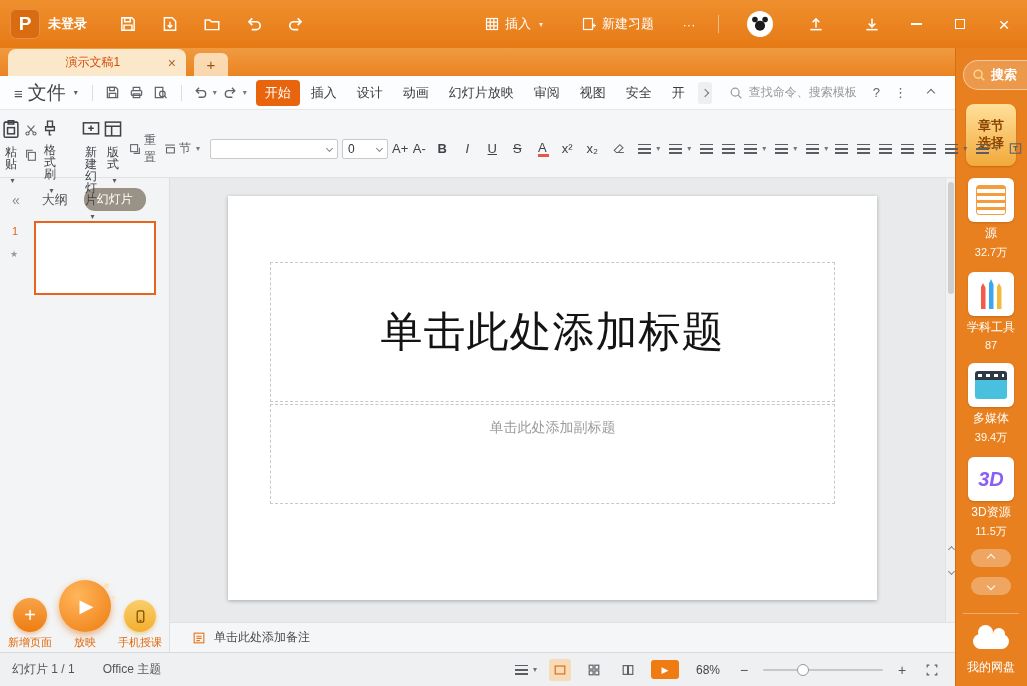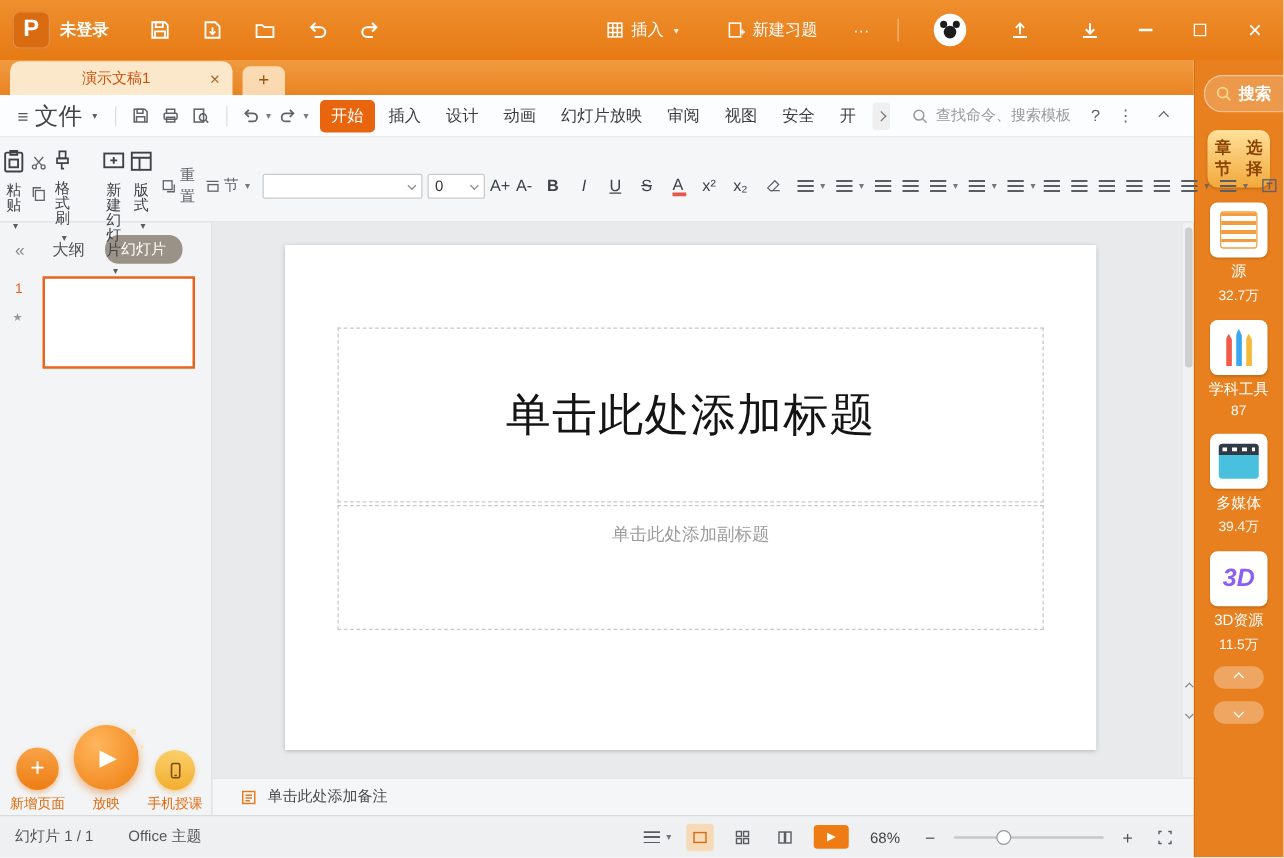--- a/index.html
+++ b/index.html
@@ -92,21 +92,21 @@
   .circle-add{width:34px;height:34px;border-radius:50%;background:linear-gradient(#f7a348,#ee7d12);color:#fff;font-size:20px;display:flex;align-items:center;justify-content:center;box-shadow:0 2px 4px rgba(224,110,10,.4)}
   .circle-play{position:relative;width:52px;height:52px;border-radius:50%;background:radial-gradient(circle at 35% 30%,#ffb65c,#ee7c0f);color:#fff;display:flex;align-items:center;justify-content:center;box-shadow:0 3px 7px rgba(224,110,10,.5)}
   .circle-play .tri{font-size:18px;margin-left:3px}
   .circle-play::before{content:"";position:absolute;right:2px;top:3px;width:5px;height:5px;border-radius:50%;background:#ffe2b5}
   .circle-play::after{content:"";position:absolute;right:-4px;top:16px;width:3px;height:3px;border-radius:50%;background:#ffe2b5}
   .circle-phone{width:32px;height:32px;border-radius:50%;background:linear-gradient(#f9cf6b,#f3ae2f);display:flex;align-items:center;justify-content:center;color:#7a4a00;box-shadow:0 2px 4px rgba(224,150,10,.4)}
 
   
   .canvas{position:absolute;left:170px;top:178px;width:775px;height:444px;background:#e9eaec;z-index:2}
   .slide{position:absolute;left:58px;top:18px;width:649px;height:404px;background:#fff;box-shadow:0 1px 4px rgba(0,0,0,.28)}
-  .ph-title{position:absolute;left:42px;right:42px;top:66px;height:140px;border:1px dashed #c8c8c8;display:flex;align-items:center;justify-content:center;font-size:36px;color:#141414;letter-spacing:1px}
+  .ph-title{position:absolute;left:42px;right:42px;top:66px;height:140px;border:1px dashed #c8c8c8;display:flex;align-items:center;justify-content:center;font-size:42px;color:#141414;letter-spacing:1px}
   .ph-sub{position:absolute;left:42px;right:42px;top:208px;height:100px;border:1px dashed #c8c8c8;display:flex;justify-content:center;padding-top:14px;font-size:14px;color:#9b9b9b}
   .vscroll{position:absolute;left:945px;top:178px;width:10px;height:444px;background:#f0f1f2;border-left:1px solid #e2e3e5;z-index:2}
   .vthumb{position:absolute;left:2px;top:4px;width:6px;height:112px;background:#cdced0;border-radius:3px}
   .sb-up,.sb-dn{position:absolute;left:0;width:10px;height:14px;display:flex;align-items:center;justify-content:center;color:#8a8a8a}
   .sb-up{bottom:66px}.sb-dn{bottom:44px}
   .sb-up .chev,.sb-dn .chev{width:5px;height:5px}
 
   
   .notesbar{position:absolute;left:170px;top:622px;width:785px;height:30px;background:#f5f6f7;border-top:1px solid #e0e2e4;display:flex;align-items:center;padding-left:22px;z-index:2}
   .note-ic{color:#e8761a;margin-right:8px;display:flex}
@@ -121,21 +121,21 @@
   .playbtn{width:28px;height:19px;border-radius:3px;background:#ef7c12;color:#fff;font-size:9px;display:flex;align-items:center;justify-content:center}
   .zoomtxt{width:34px;text-align:center;color:#444}
   .zoombtn{font-size:14px;color:#555;width:14px;text-align:center}
   .slider{position:relative;width:120px;height:2px;background:#c6c8ca;border-radius:1px}
   .knob{position:absolute;left:34px;top:-5px;width:12px;height:12px;border-radius:50%;background:#fff;border:1px solid #97989a}
 
   
   .sidebar{position:absolute;left:955px;top:48px;width:72px;height:638px;background:#e8801f;box-shadow:inset 1px 0 0 #d66f10;display:flex;flex-direction:column;align-items:center;z-index:5;color:#fff}
   .sb-search{align-self:flex-end;margin-top:12px;width:64px;height:30px;border-radius:15px 0 0 15px;background:rgba(255,255,255,.2);border:1px solid rgba(255,255,255,.45);border-right:none;display:flex;align-items:center;gap:5px;padding-left:8px;font-size:13px;font-weight:bold;color:#fff}
   .sb-search .mag{color:#ffd98f}
-  .sb-chapter{margin-top:14px;width:50px;height:46px;border-radius:8px;background:linear-gradient(#ffe09a,#f2a93b);color:#8a4300;font-size:13px;font-weight:bold;display:flex;flex-direction:row;align-items:center;justify-content:center;line-height:1.3;box-shadow:0 1px 2px rgba(120,60,0,.35)}
+  .sb-chapter{margin-top:14px;width:50px;height:62px;border-radius:8px;background:linear-gradient(#ffe09a,#f2a93b);color:#8a4300;font-size:13px;font-weight:bold;display:flex;flex-direction:column;align-items:center;justify-content:center;line-height:1.3;box-shadow:0 1px 2px rgba(120,60,0,.35)}
   .sb-item{margin-top:12px;display:flex;flex-direction:column;align-items:center;gap:3px}
   .sb-card{width:46px;height:44px;background:#fff;border-radius:6px;display:flex;align-items:center;justify-content:center;box-shadow:0 1px 2px rgba(120,60,0,.3)}
   .sb-lbl{font-size:12px;color:#fff}
   .sb-cnt{font-size:11px;color:rgba(255,255,255,.95)}
   .art-res{width:30px;height:30px;border:1px solid #f0a040;border-radius:3px;background:repeating-linear-gradient(to bottom,#f59d3c 0 3px,#fff 3px 7px)}
   .art-tools{display:flex;gap:3px;align-items:flex-end}
   .art-tools i{display:block;width:5px;height:26px;clip-path:polygon(50% 0,100% 18%,100% 100%,0 100%,0 18%)}
   .art-tools i:nth-child(1){background:#f25b4a}
   .art-tools i:nth-child(2){background:#3aa8f0;height:30px}
   .art-tools i:nth-child(3){background:#f5b93a}
@@ -695,15 +695,19 @@
       <span class="sb-cnt">11.5万</span>
     </div>
 
     <button class="sb-btn">
         <span class="chev up"></span>
       </button>
     <button class="sb-btn">
         <span class="chev down"></span>
       </button>
 
+    <div class="sb-bottom">
+      <span class="cloud"></span>
+      <span class="sb-drive">我的网盘</span>
+    </div>
   </aside>
 
 </div>
 
 </body></html>

